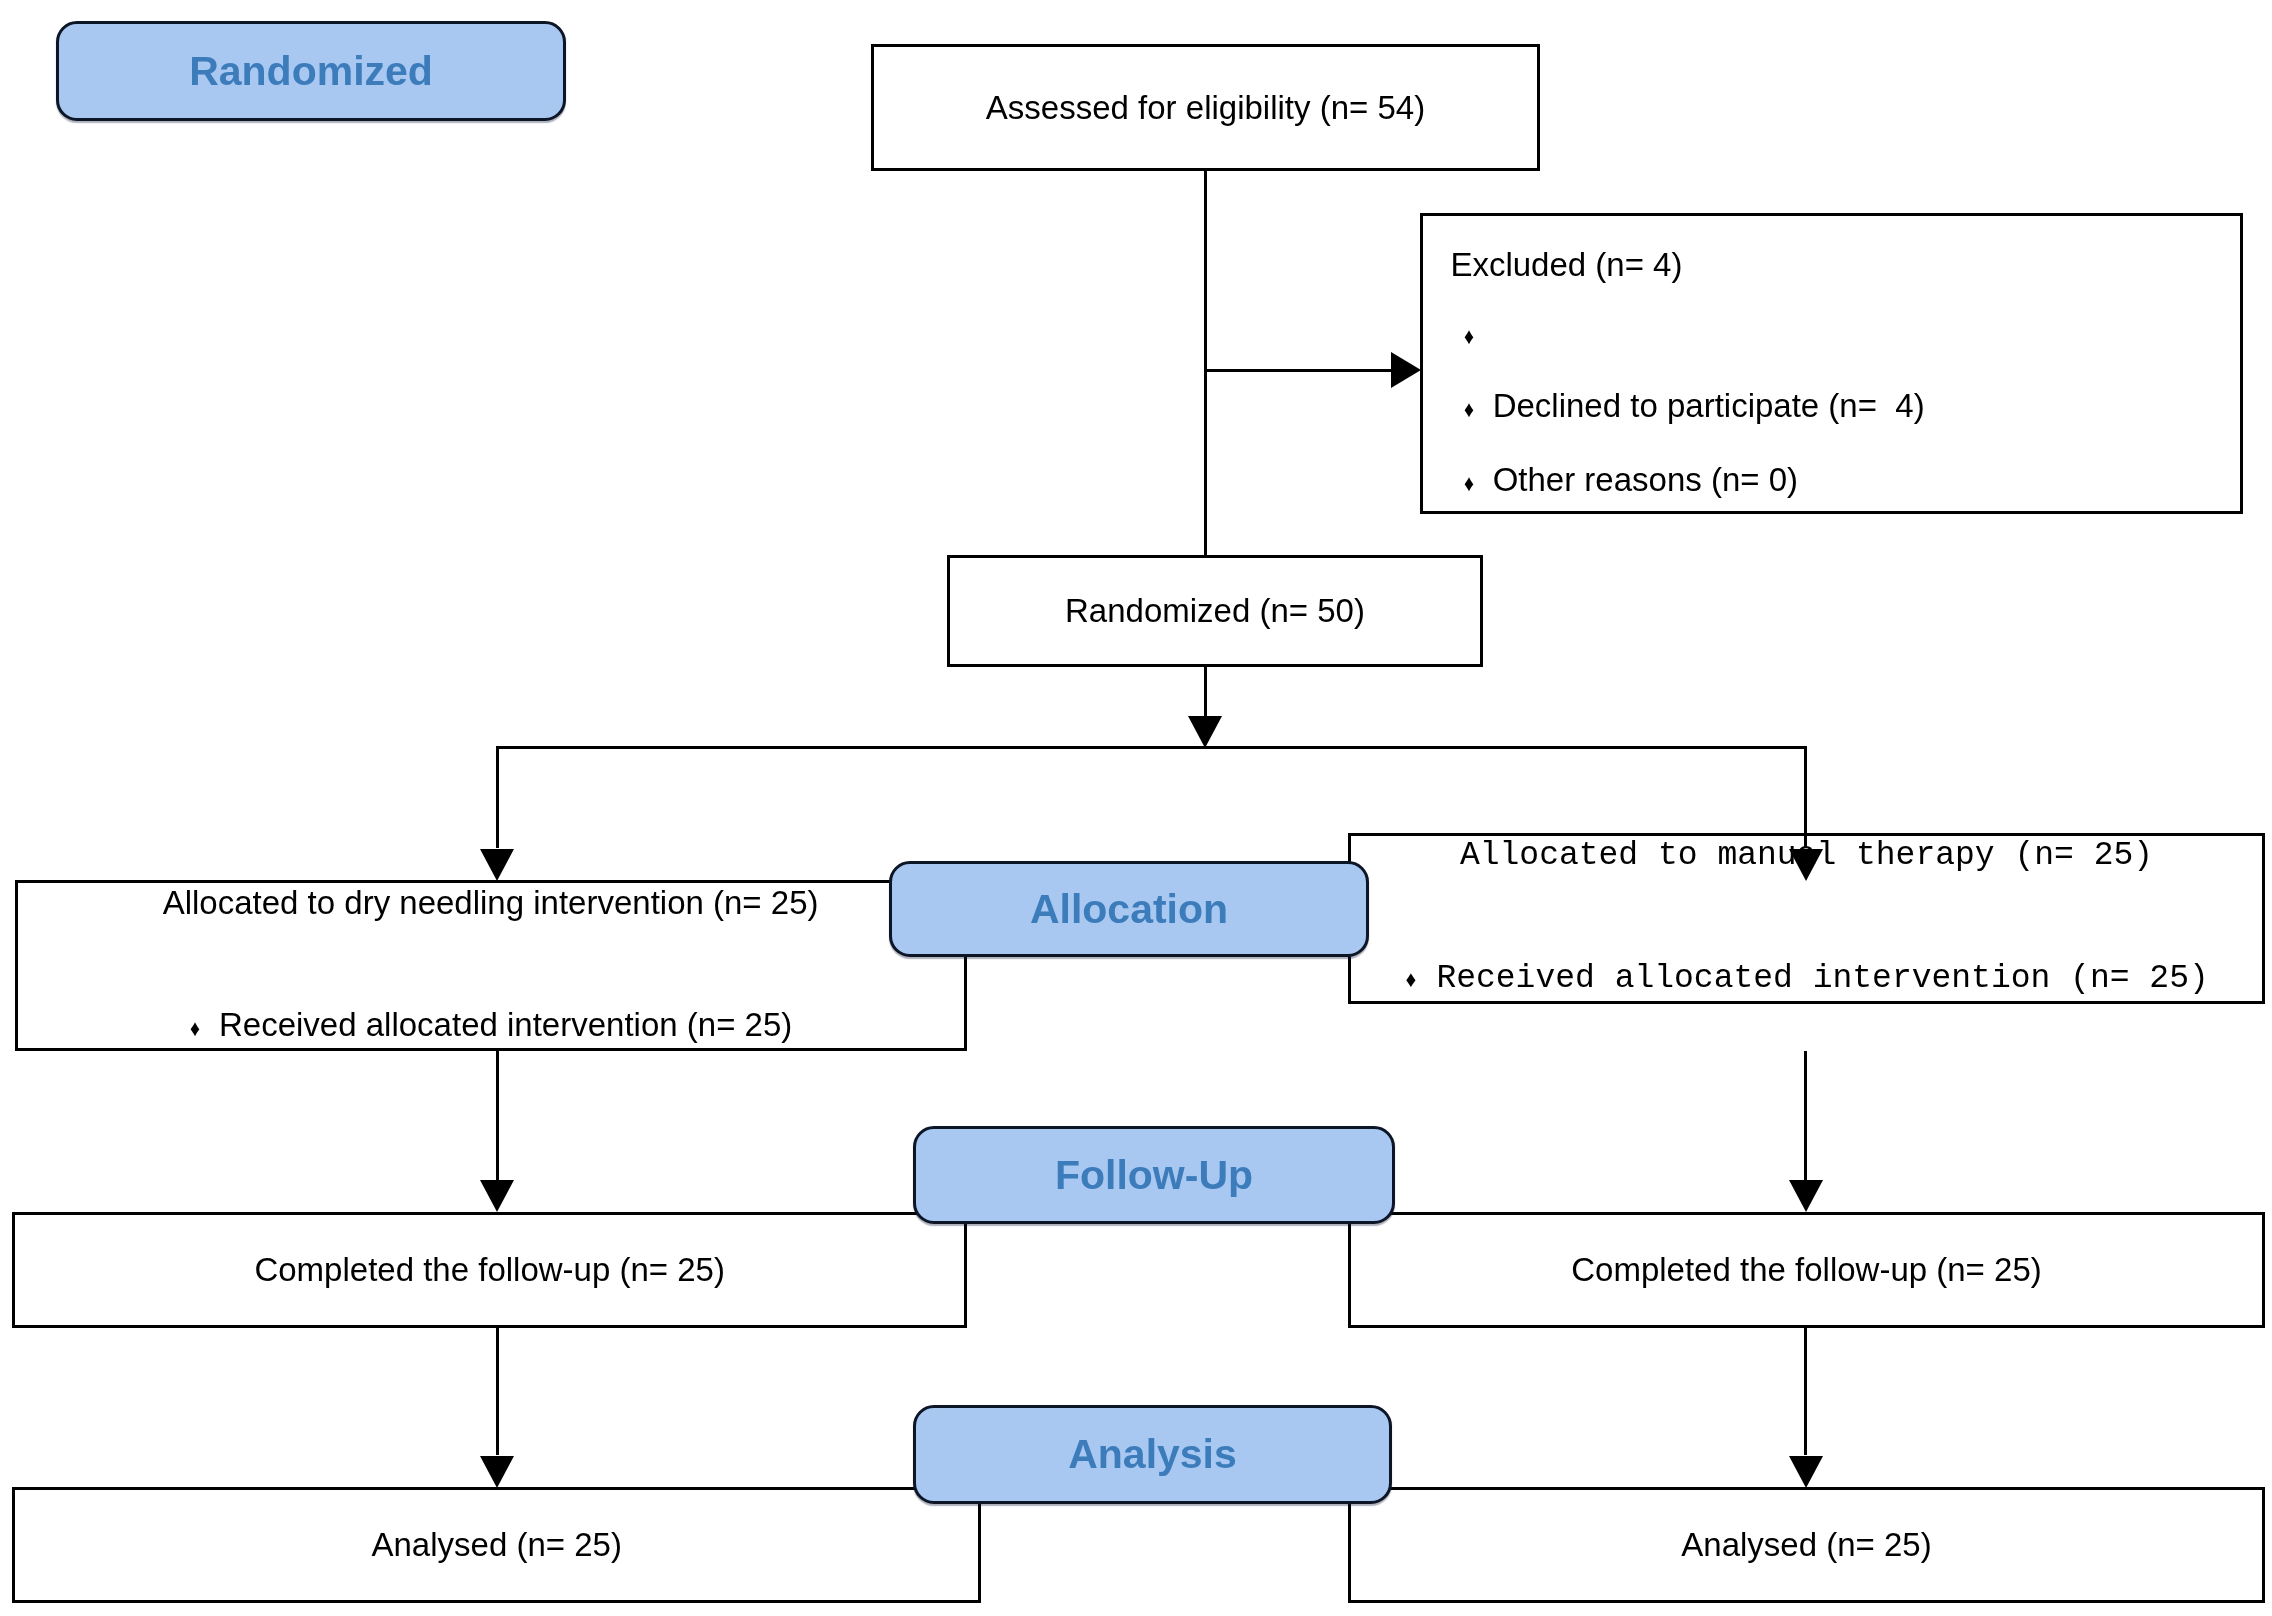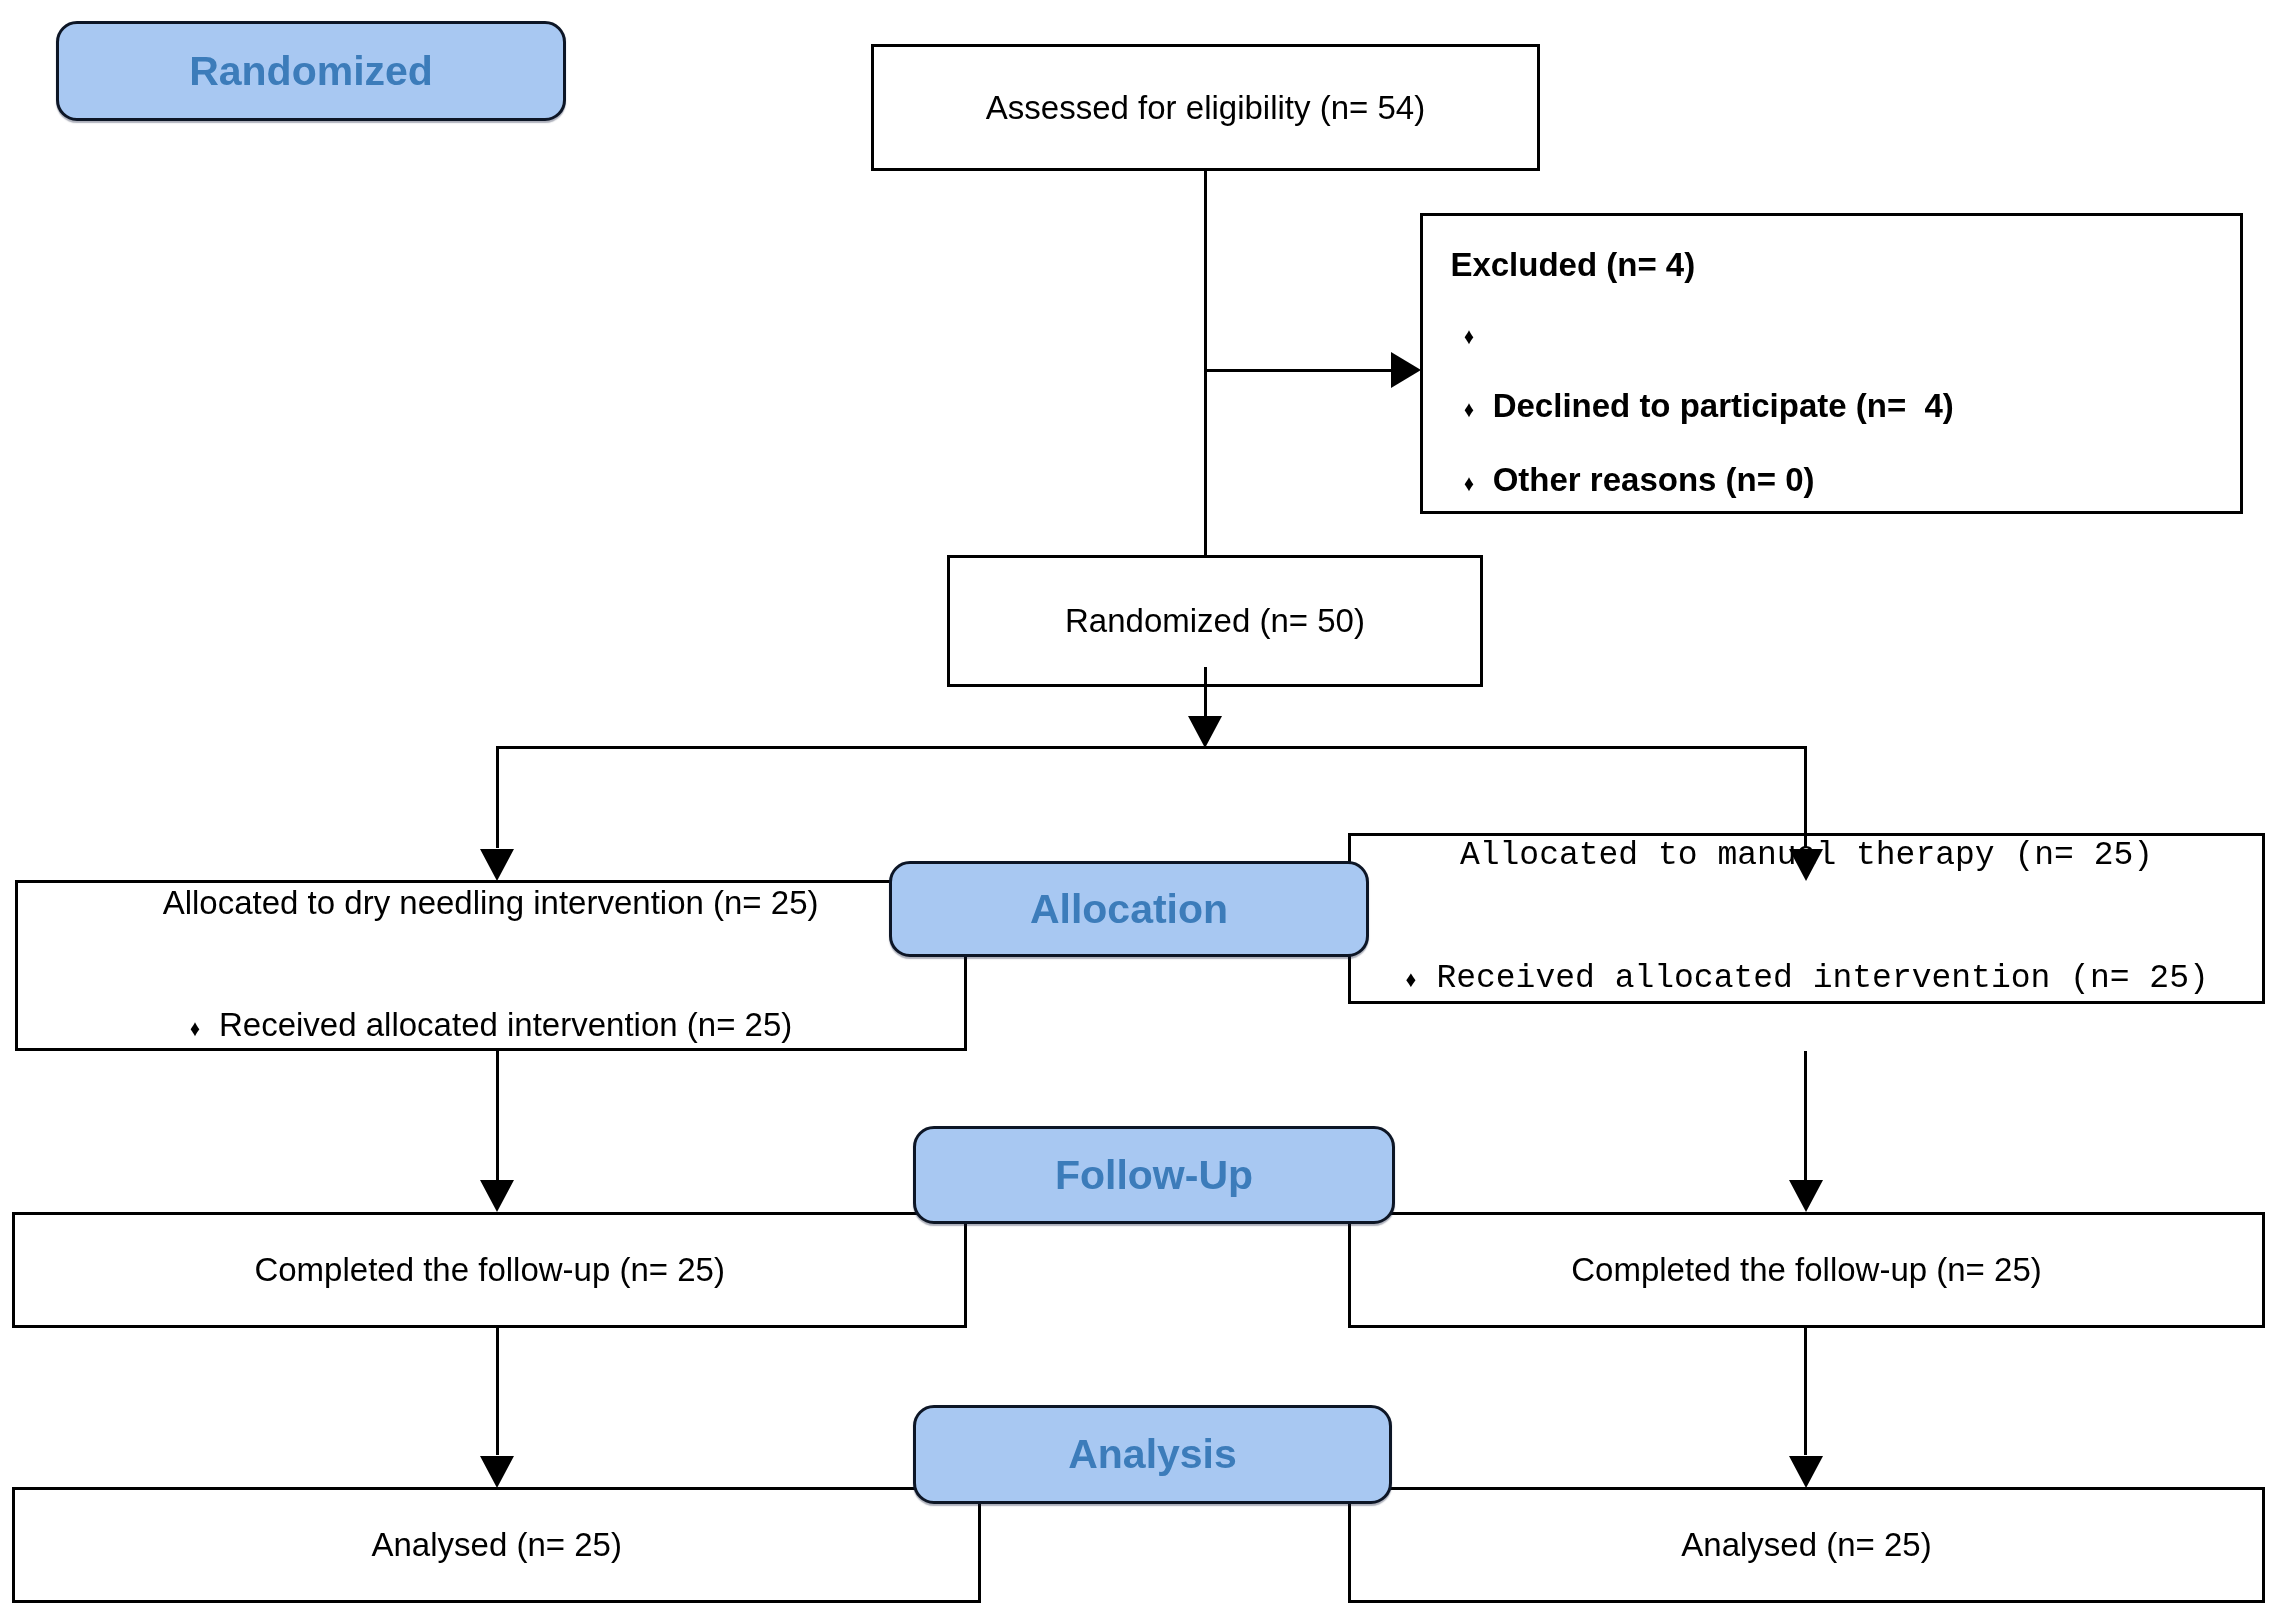--- a/index.html
+++ b/index.html
@@ -26,21 +26,20 @@
     font-size: 33px;
     line-height: 40px;
     text-align: center;
   }
   .box.left-align {
     align-items: flex-start;
     text-align: left;
     justify-content: flex-start;
     padding: 29px 27.4px;
     gap: 30.5px;
-    font-weight: bold;
   }
   .box .line { white-space: pre-wrap; }
   .two-line { gap: 23px; justify-content: space-between; }
 
   .bullet-line { display: inline-flex; align-items: baseline; white-space: pre-wrap; }
   .bullet-glyph {
     font-size: 0.70em;
     margin-right: 18.3px;
     transform: scaleX(0.85);
     display: inline-block;
@@ -118,21 +117,21 @@
     <span class="bullet-line excluded-item">
       <span class="bullet-glyph">♦</span>
       <span class="line">Declined to participate (n=  4)</span>
     </span>
     <span class="bullet-line excluded-item">
       <span class="bullet-glyph">♦</span>
       <span class="line">Other reasons (n= 0)</span>
     </span>
   </div>
 
-  <div class="box" style="left:947px; top:555px; width:536px; height:132px;">
+  <div class="box" style="left:947px; top:555px; width:536px; height:112px;">
     <span class="line">Randomized (n= 50)</span>
   </div>
 
   <div class="box two-line" style="left:14.6px; top:880px; width:952px; height:171px;">
     <span class="line">Allocated to dry needling intervention (n= 25)</span>
     <span class="bullet-line">
       <span class="bullet-glyph">♦</span>
       <span class="line">Received allocated intervention (n= 25)</span>
     </span>
   </div>

